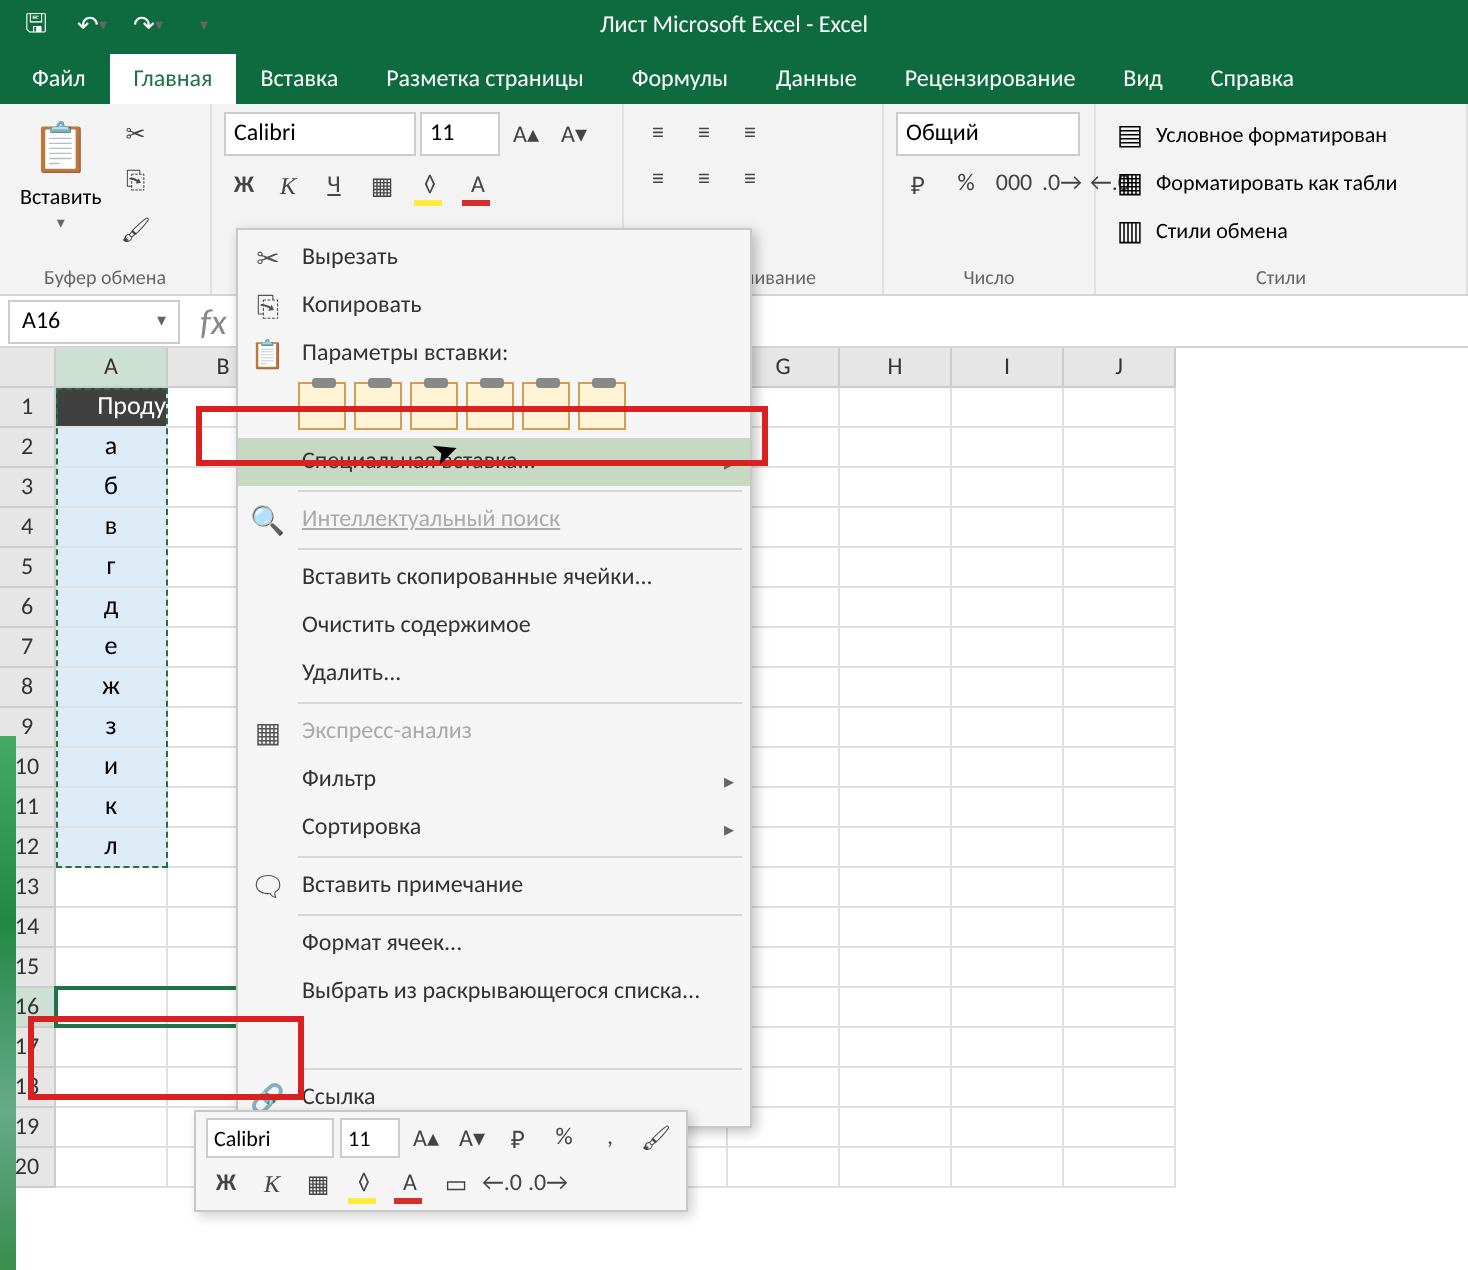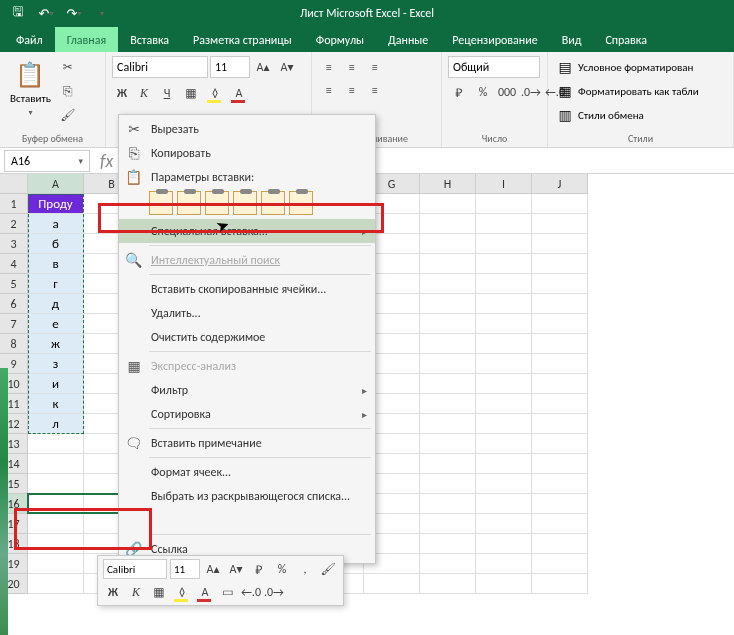--- a/index.html
+++ b/index.html
@@ -7,21 +7,21 @@
 
 
 .title-bar { height: 26px; background: #0d6b3f; display: flex; align-items: center; color: #fff; font-size: 12px; }
 .qat { display: flex; gap: 4px; padding: 0 6px; align-items: center; }
 .qat-btn { width: 24px; height: 22px; display: flex; align-items: center; justify-content: center; color: #fff; font-size: 13px; }
 .title-center { flex: 1; text-align: center; font-size: 12px; }
 
 
 .tabs { height: 26px; background: #0d6b3f; display: flex; align-items: flex-end; padding-left: 4px; }
 .tab { padding: 6px 12px 5px; font-size: 12px; color: #fff; cursor: pointer; }
-.tab.active { background: #86efac; color: #217346; }
+.tab.active { background: #ffffff; color: #217346; }
 
 
 .ribbon { height: 96px; background: #f3f3f3; border-bottom: 1px solid #d4d4d4; display: flex; }
 .ribbon-group { border-right: 1px solid #e1e1e1; padding: 4px 6px 2px; display: flex; flex-direction: column; }
 .ribbon-group-content { flex: 1; display: flex; align-items: flex-start; gap: 2px; }
 .ribbon-group-label { text-align: center; font-size: 10px; color: #666; padding-top: 2px; }
 .ribbon-btn-lg { display: flex; flex-direction: column; align-items: center; padding: 2px 4px; gap: 2px; font-size: 11px; }
 .ribbon-icon-lg { width: 32px; height: 32px; display: flex; align-items: center; justify-content: center; font-size: 24px; }
 .ribbon-small-col { display: flex; flex-direction: column; gap: 2px; }
 .ribbon-btn-sm { width: 22px; height: 22px; display: flex; align-items: center; justify-content: center; font-size: 12px; color: #444; }
@@ -45,21 +45,21 @@
 .grid-wrap { position: relative; }
 .col-headers { display: flex; height: 20px; }
 .corner { width: 28px; background: #e6e6e6; border-right: 1px solid #ccc; border-bottom: 1px solid #ccc; }
 .col-h { width: 56px; background: #e6e6e6; border-right: 1px solid #ccc; border-bottom: 1px solid #ccc; text-align: center; font-size: 12px; color: #333; line-height: 20px; }
 .col-h.sel { background: #cde0d4; }
 .grid-rows {}
 .grid-row { display: flex; height: 20px; }
 .row-h { width: 28px; background: #e6e6e6; border-right: 1px solid #ccc; border-bottom: 1px solid #ccc; text-align: center; font-size: 12px; color: #333; line-height: 20px; }
 .row-h.sel { background: #cde0d4; }
 .cell { width: 56px; border-right: 1px solid #e0e0e0; border-bottom: 1px solid #e0e0e0; font-size: 13px; text-align: center; line-height: 20px; }
-.cell.header-cell { background: #6d28d9; color: #fff; font-weight: normal; }
+.cell.header-cell { background: #404040; color: #fff; font-weight: normal; text-align: right; }
 .cell.data-cell { background: #ddebf7; color: #000; }
 
 
 .marching { position: absolute; border: 1.5px dashed #217346; pointer-events: none; }
 
 
 .active-cell { position: absolute; border: 2px solid #217346; pointer-events: none; }
 
 
 .ctx-menu { position: absolute; background: #f5f5f5; border: 1px solid #c8c8c8; box-shadow: 2px 2px 6px rgba(0,0,0,0.25); font-size: 12px; padding: 2px 0; width: 258px; }
@@ -526,25 +526,25 @@
     <span class="ctx-icon" style="color:#5b9bd5">🔍</span>
     <span class="ctx-label" style="text-decoration:underline">Интеллектуальный поиск</span>
   </div>
   <div class="ctx-sep"></div>
   <div class="ctx-item">
     <span class="ctx-icon"></span>
     <span class="ctx-label">Вставить скопированные ячейки...</span>
   </div>
   <div class="ctx-item">
     <span class="ctx-icon"></span>
+    <span class="ctx-label">Очистить содержимое</span>
+  </div>
+  <div class="ctx-item">
+    <span class="ctx-icon"></span>
     <span class="ctx-label">Удалить...</span>
-  </div>
-  <div class="ctx-item">
-    <span class="ctx-icon"></span>
-    <span class="ctx-label">Очистить содержимое</span>
   </div>
   <div class="ctx-sep"></div>
   <div class="ctx-item disabled">
     <span class="ctx-icon">▦</span>
     <span class="ctx-label">Экспресс-анализ</span>
   </div>
   <div class="ctx-item">
     <span class="ctx-icon"></span>
     <span class="ctx-label">Фильтр</span>
     <span class="ctx-submenu">▸</span>

